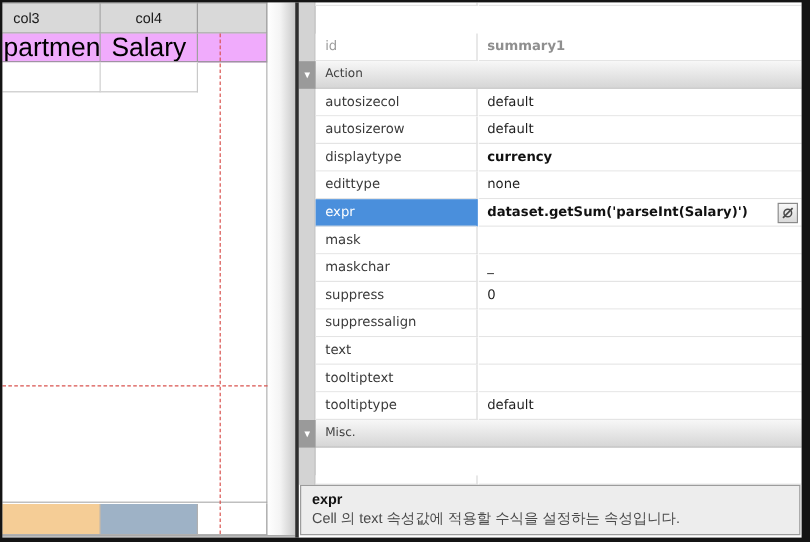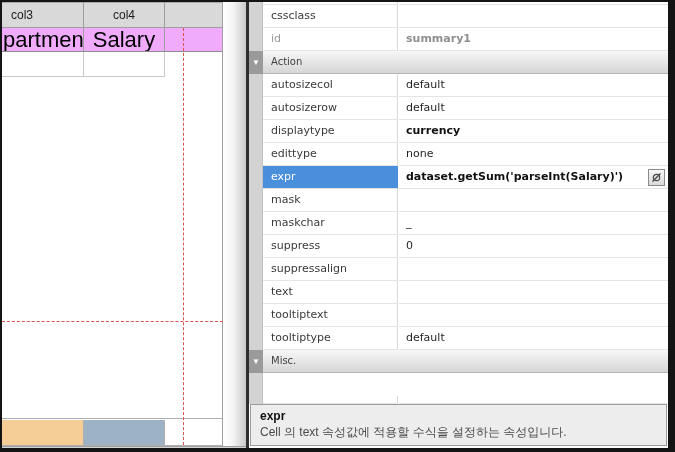--- a/index.html
+++ b/index.html
@@ -93,24 +93,20 @@
 
   <div id="gutter"></div>
   <div class="secarrow" style="top:51px;">▼</div>
   <div class="secarrow" style="top:350px;">▼</div>
 
   <div class="prow partial" style="top:2px;">
     <div class="pname"></div>
       <div class="pval"></div>
   </div>
 
-  <div class="prow" style="top:5px;">
-    <div class="pname">cssclass</div>
-    <div class="pval"></div>
-  </div>
 
   <div class="prow dim" style="top:28px;">
     <div class="pname">id</div>
     <div class="pval">summary1</div>
   </div>
 
   <div class="psection" style="top:51px;">Action</div>
 
   <div class="prow" style="top:74px;">
     <div class="pname">autosizecol</div>

